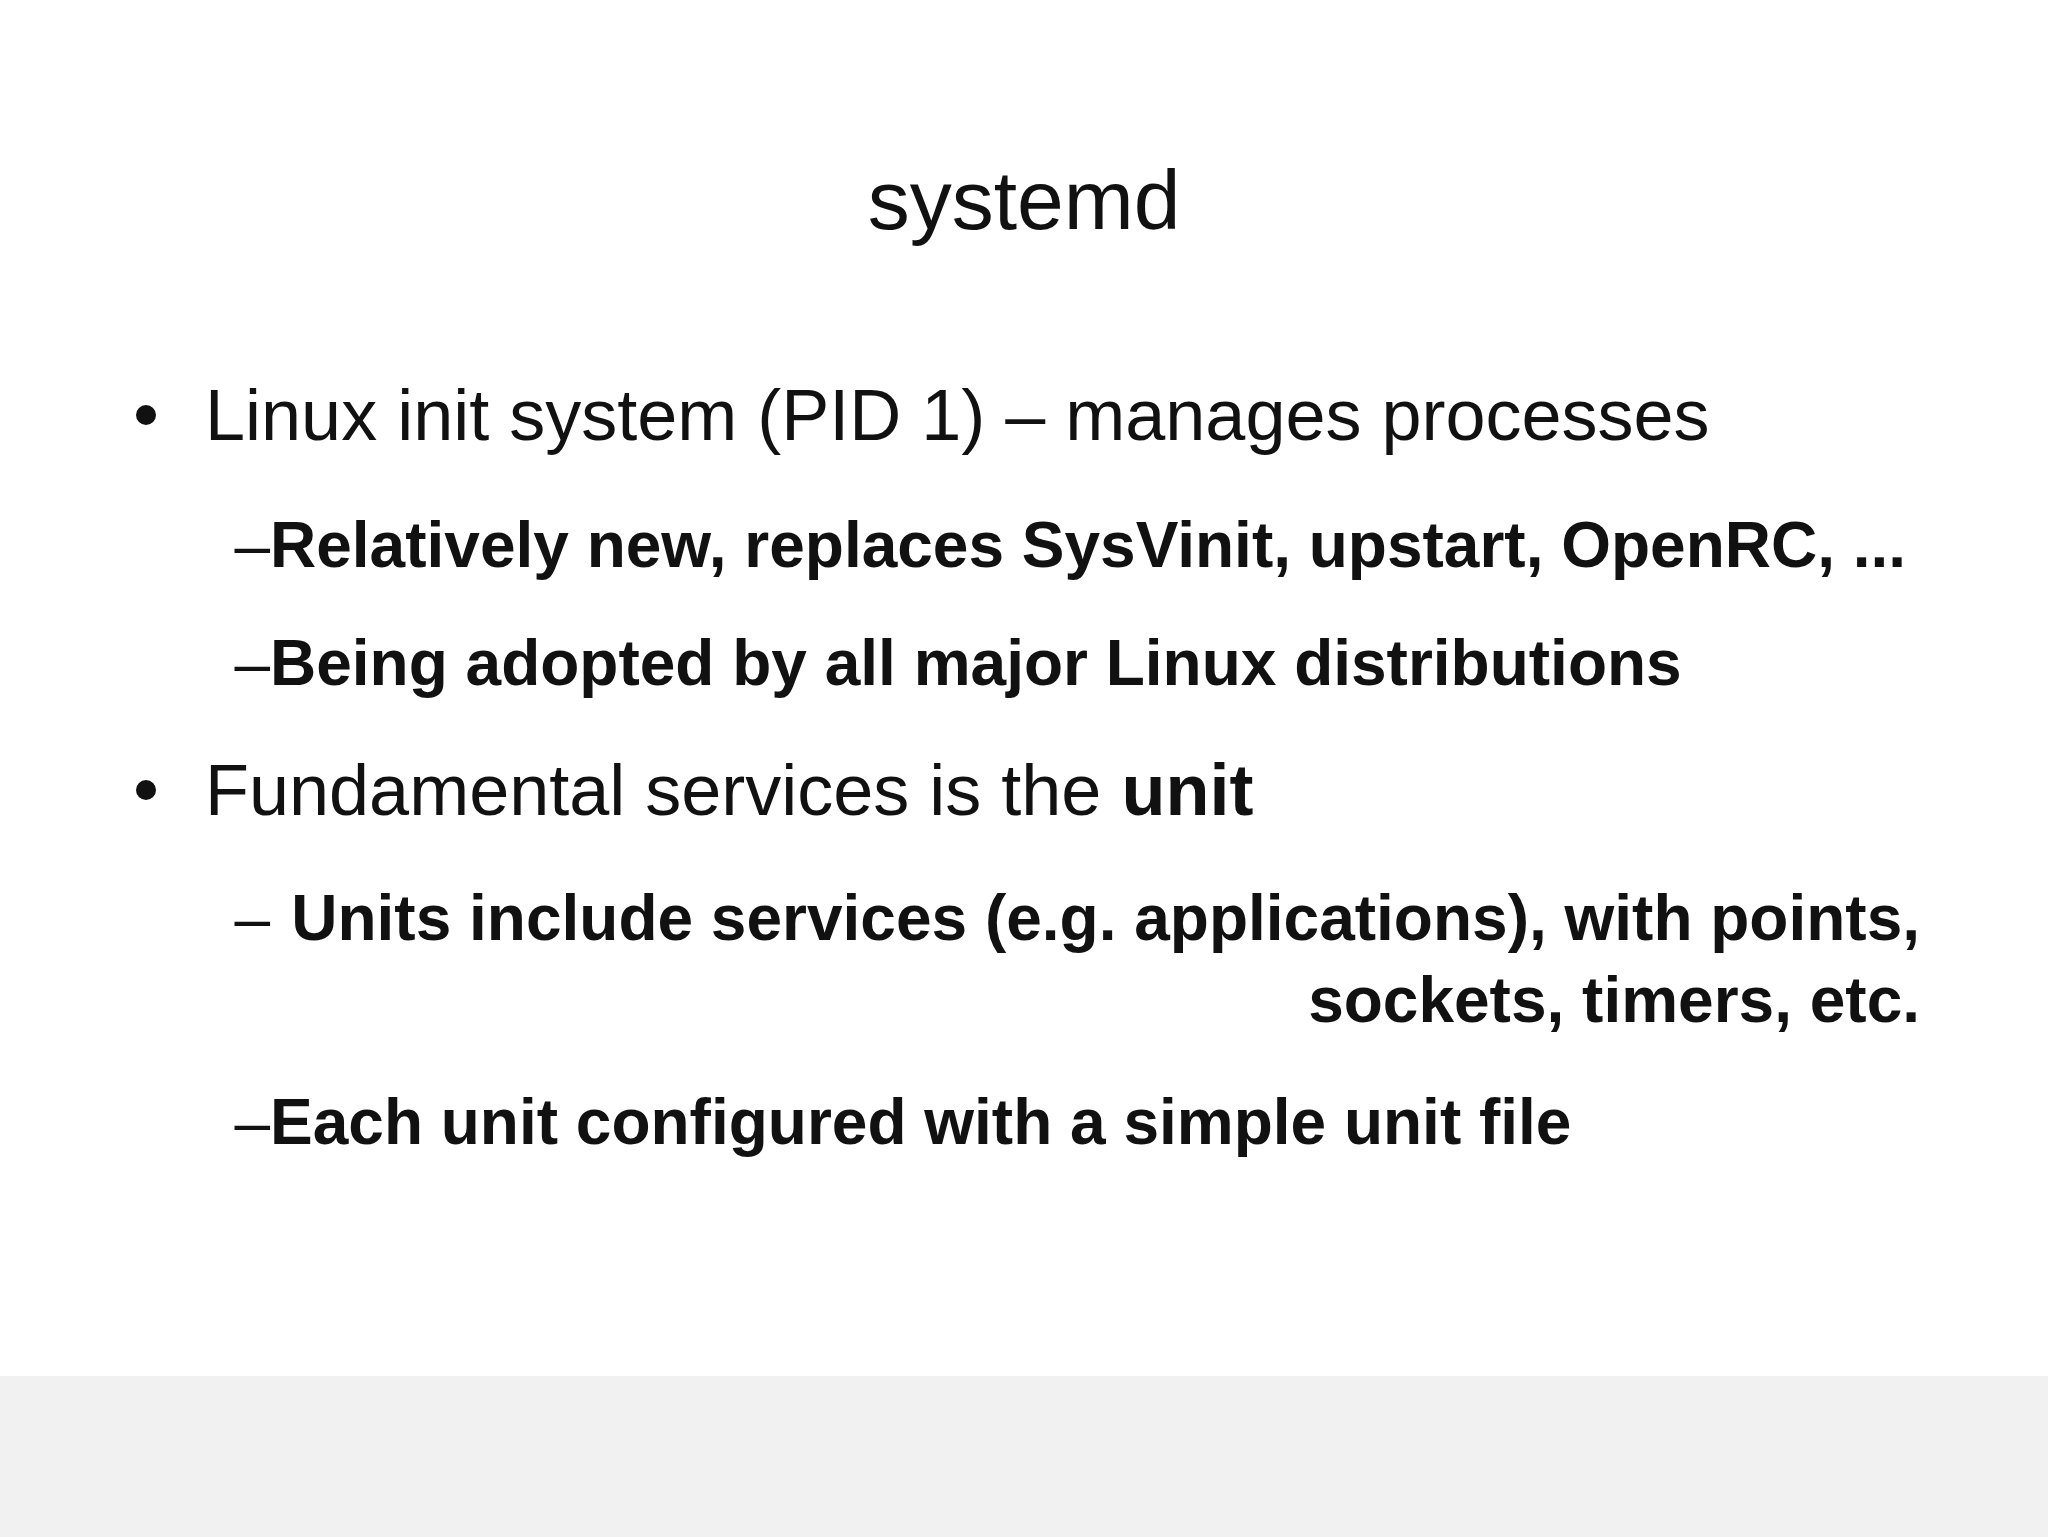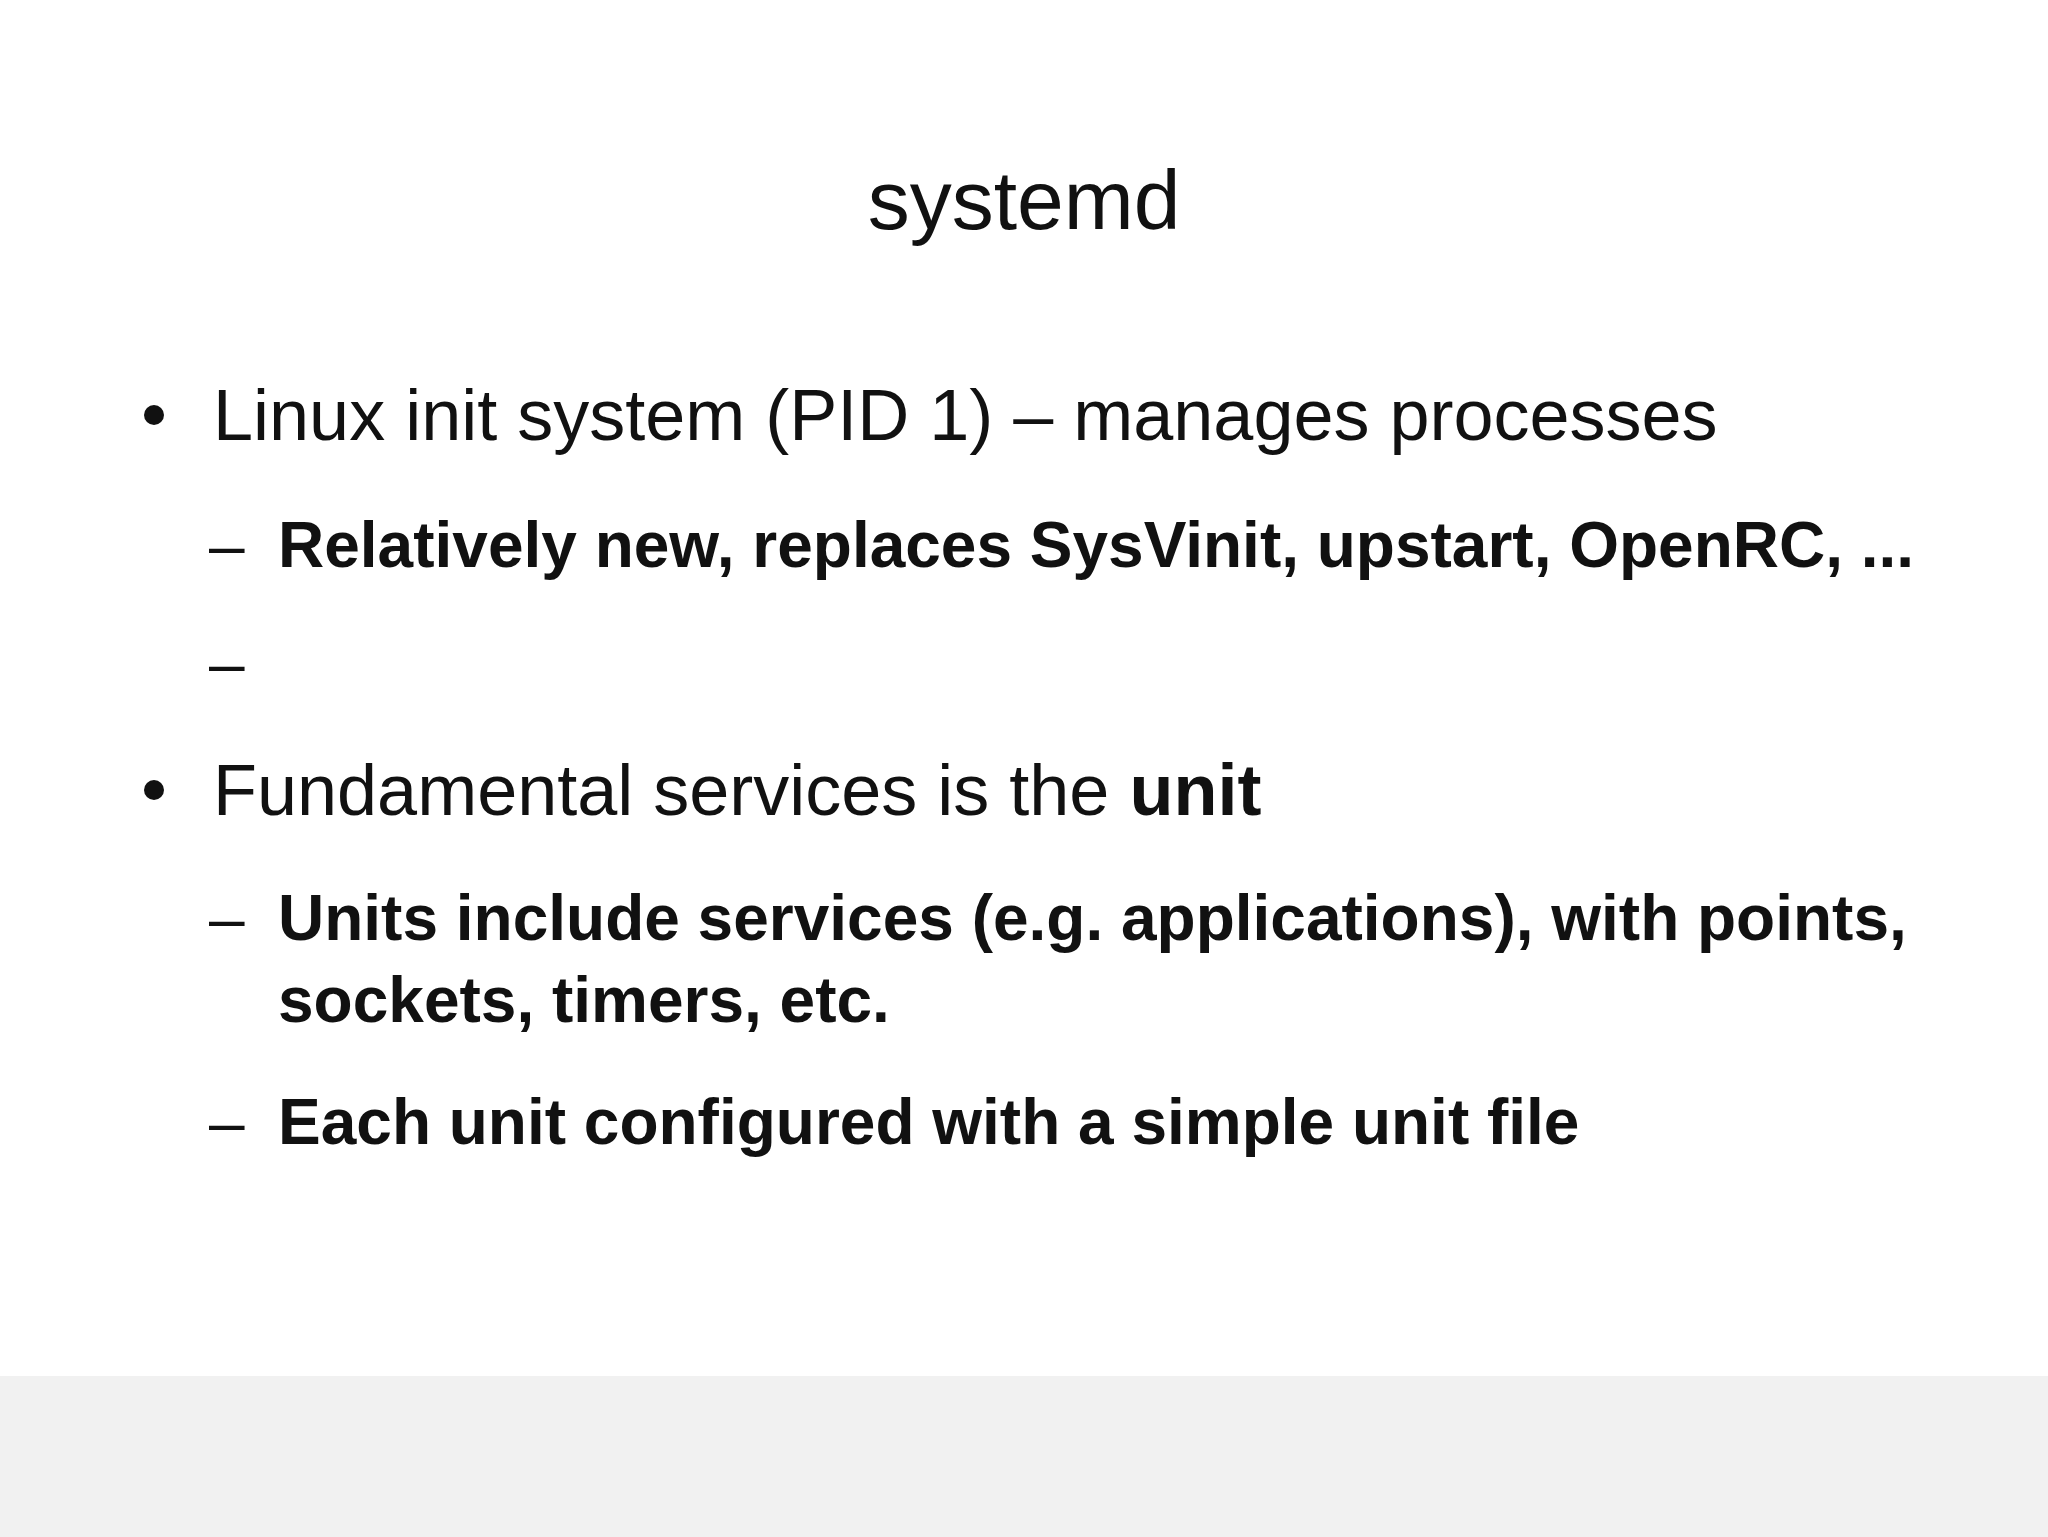--- a/index.html
+++ b/index.html
@@ -25,23 +25,24 @@
     left: 0;
     width: 100%;
     text-align: center;
     font-size: 84px;
     line-height: 101px;
     font-weight: 400;
     color: #111111;
   }
   .row {
     position: absolute;
-    left: 16px;
+    left: 8px;
     display: flex;
     align-items: flex-start;
+    text-align: right;
   }
   .row.l1 {
     padding-left: 128px;
     font-size: 72px;
     line-height: 86px;
   }
   .row.l2 {
     padding-left: 193px;
     font-size: 64px;
     line-height: 82px;
@@ -87,20 +88,21 @@
     <span class="txt">Linux init system (PID 1) – manages processes</span>
   </div>
 
   <div class="row l2" style="top:504px">
     <span class="dash">–</span>
     <span class="txt">Relatively new, replaces SysVinit, upstart, OpenRC, ...</span>
   </div>
 
   <div class="row l2" style="top:622px">
     <span class="dash">–</span>
+    <span class="txt">Being adopted by all major Linux distributions</span>
   </div>
 
   <div class="row l1" style="top:747px">
     <span class="dot"></span>
     <span class="txt"><span>Fundamental services is the </span><b>unit</b></span>
   </div>
 
   <div class="row l2" style="top:877px">
     <span class="dash">–</span>
     <span class="txt">Units include services (e.g. applications), with points, sockets, timers, etc.</span>

